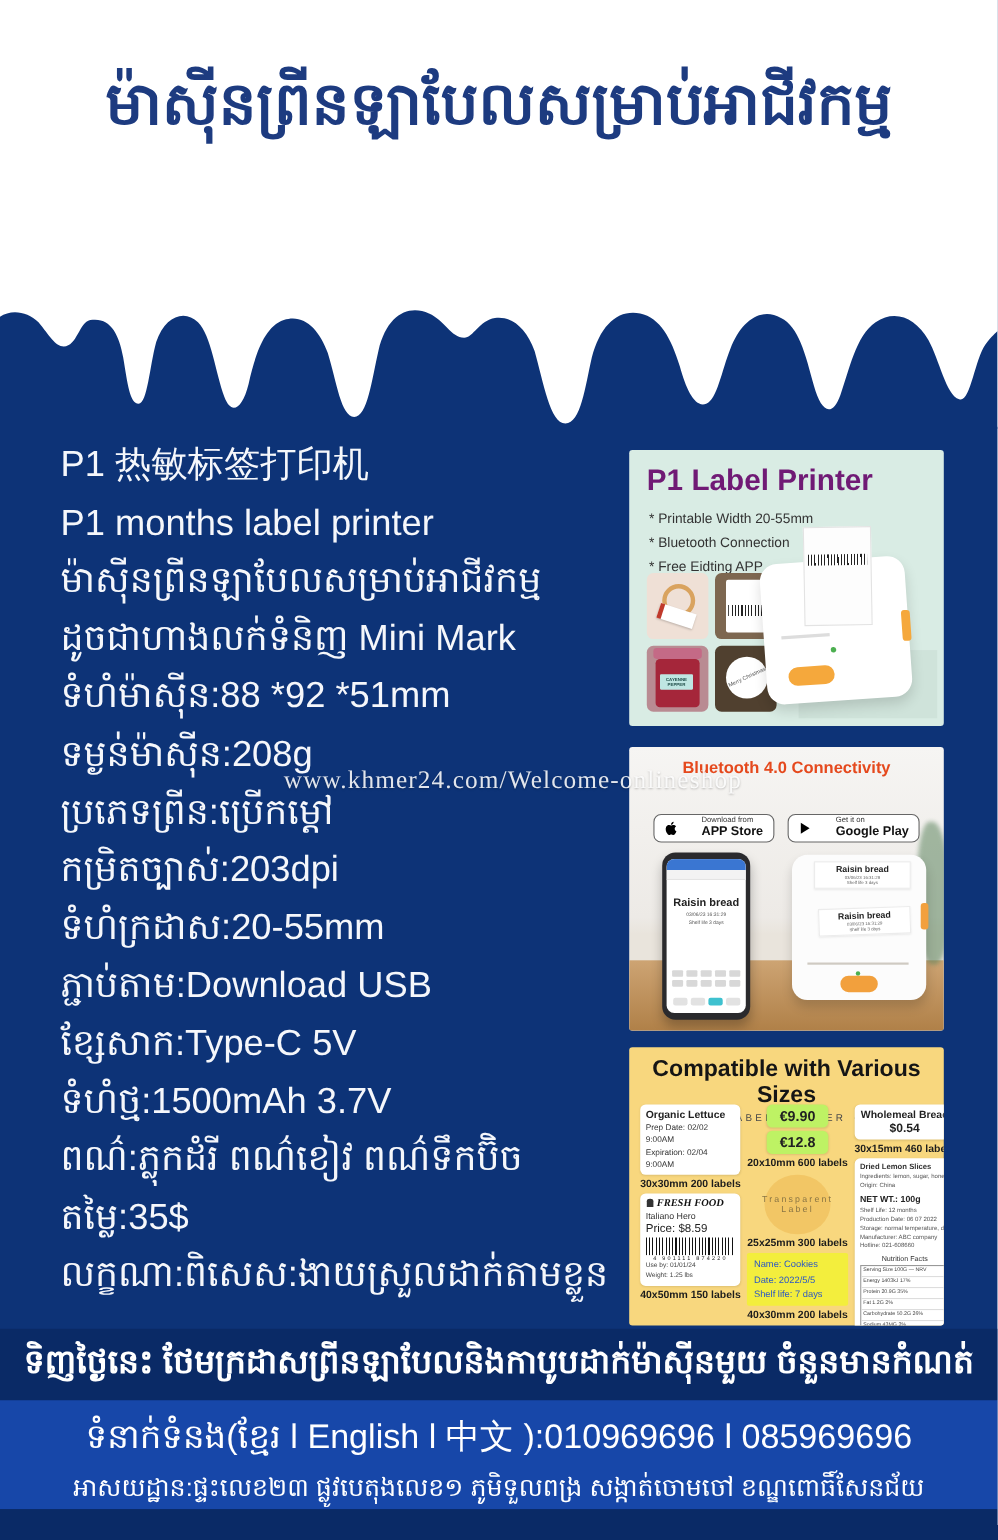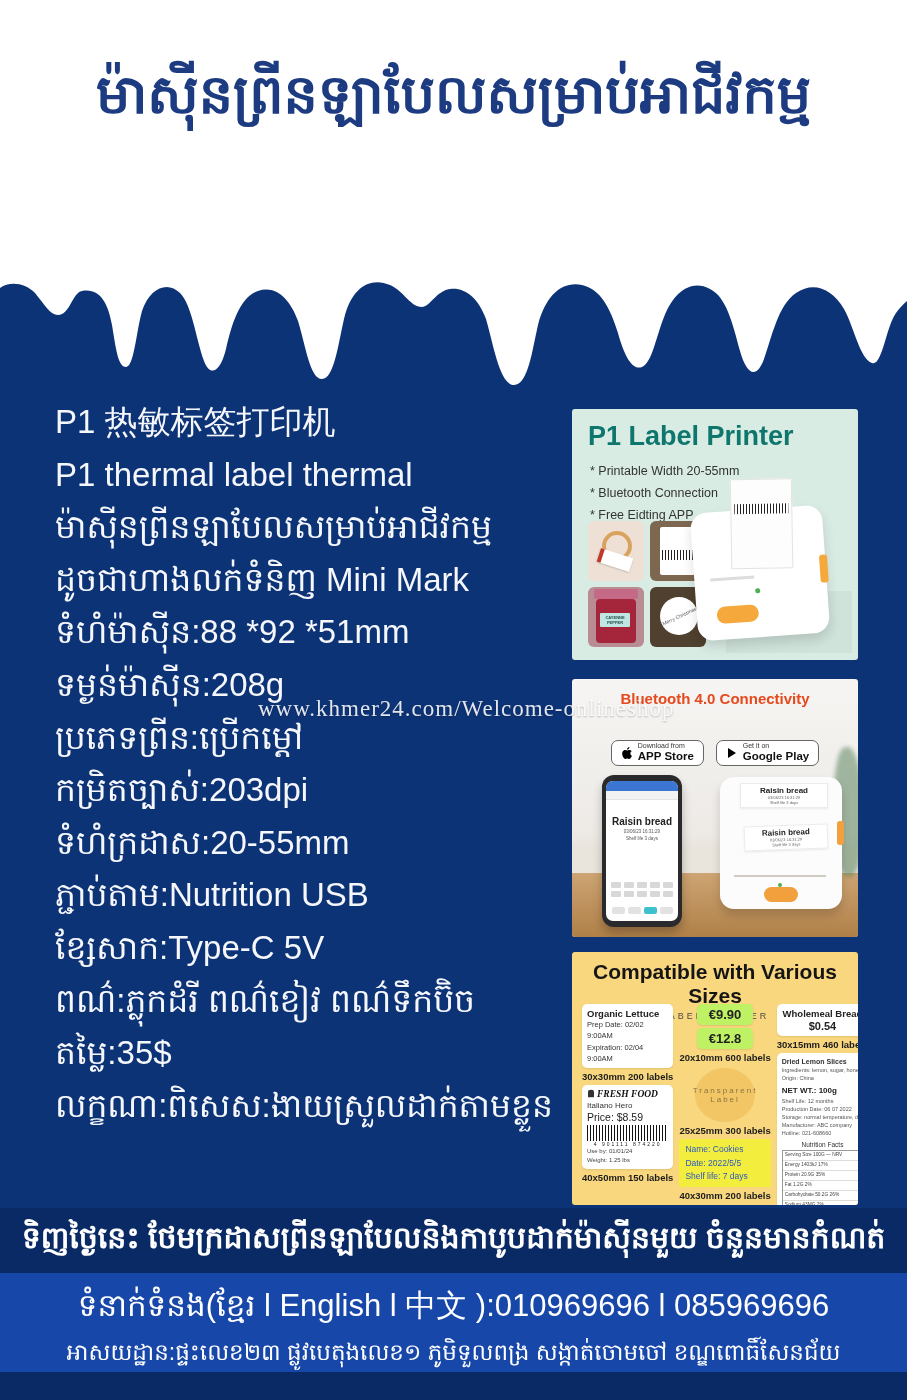--- a/index.html
+++ b/index.html
@@ -25,21 +25,21 @@
              font-family:"Liberation Serif",serif;font-size:23px;letter-spacing:1px;
              color:rgba(255,255,255,0.88);text-shadow:0 1px 2px rgba(0,0,0,0.25);}
 
   
   .card{position:absolute;left:572px;width:286px;border-radius:3px;overflow:hidden;z-index:3;}
   .card1{top:409px;height:251px;background:#d9ece4;}
   .card2{top:679px;height:258px;background:linear-gradient(180deg,#f6f5f3 0%,#edeae6 60%,#e9e4dc 66%);}
   .card3{top:952px;height:253px;background:#f8d77e;}
 
   
-  .c1-title{position:absolute;left:16px;top:12px;font-size:27px;font-weight:800;color:#0f766e;}
+  .c1-title{position:absolute;left:16px;top:12px;font-size:27px;font-weight:800;color:#701a75;}
   .c1-feats{position:absolute;left:18px;top:52px;font-size:12.5px;color:#333;line-height:1.75;}
   .thumbs{position:absolute;left:16px;top:112px;display:grid;grid-template-columns:56px 56px;gap:6px;}
   .thumb{width:56px;height:60px;border-radius:6px;position:relative;overflow:hidden;}
   .t1{background:#efe0d6;}
   .t1 .ring{position:absolute;left:14px;top:10px;width:22px;height:22px;border:4px solid #d9a35f;border-radius:50%;}
   .t1 .tag{position:absolute;left:10px;top:32px;width:30px;height:14px;background:#fff;border-left:4px solid #c0392b;transform:rotate(18deg);box-shadow:0 1px 2px rgba(0,0,0,.2);}
   .t2{background:#7d6750;}
   .t2 .lab{position:absolute;left:10px;top:6px;width:36px;height:48px;background:#fff;border-radius:2px;padding:3px 2px;box-sizing:border-box;}
   .bars{height:10px;background:repeating-linear-gradient(90deg,#222 0 1px,#fff 1px 3px);margin:2px 0;}
   .tline{height:2px;background:#bbb;margin:2px 1px;}
@@ -61,21 +61,21 @@
   .p1-btn{position:absolute;left:20px;bottom:16px;width:42px;height:17px;background:#f5a83c;border-radius:9px;}
   .p1-dot{position:absolute;left:60px;bottom:44px;width:5px;height:5px;border-radius:50%;background:#4caf50;}
   .p1-side{position:absolute;right:-2px;top:50px;width:8px;height:28px;background:#f5a83c;border-radius:3px;}
 
   
   .c2-wood{position:absolute;left:0;bottom:0;width:100%;height:64px;background:linear-gradient(180deg,#cda473,#b08048);}
   .c2-plant{position:absolute;right:-6px;top:68px;width:30px;height:130px;background:#5e8660;border-radius:40% 60% 50% 50%;opacity:.55;filter:blur(2px);}
   .c2-t1{position:absolute;top:11px;width:100%;text-align:center;font-size:15px;font-weight:800;color:#e5491d;}
   .c2-t2{position:absolute;top:33px;width:100%;text-align:center;font-size:19px;font-weight:800;color:#f05f22;}
   .badges{position:absolute;top:61px;width:100%;display:flex;justify-content:center;gap:12px;}
-  .badge{display:flex;align-items:center;gap:5px;background:#fff;border:1.5px solid #666;border-radius:7px;
+  .badge{display:flex;align-items:center;gap:22px;background:#fff;border:1.5px solid #666;border-radius:7px;
          padding:2px 9px;height:26px;box-sizing:border-box;}
   .b-txt{display:flex;flex-direction:column;line-height:1.15;}
   .b-small{font-size:7px;color:#333;}
   .b-big{font-size:11.5px;font-weight:bold;color:#111;}
   .bicon{width:12px;height:14px;}
   .phone{position:absolute;left:30px;top:96px;width:80px;height:152px;background:#2a2a2d;border-radius:12px;
          padding:6px 4px;box-sizing:border-box;box-shadow:0 6px 10px rgba(0,0,0,0.25);}
   .ph-screen{width:100%;height:100%;background:#fff;border-radius:7px;overflow:hidden;position:relative;}
   .ph-top{height:10px;background:#3a76d2;}
   .ph-sub{height:8px;background:#f3f3f3;border-bottom:1px solid #e4e4e4;}
@@ -159,30 +159,31 @@
       C430,44 436,28 450,26 C464,24 478,34 486,56 C494,84 500,122 514,122
       C528,122 532,88 538,62 C546,32 562,18 582,22 C600,26 610,44 618,70
       C624,92 632,108 642,104 C652,100 656,74 664,54 C674,28 692,16 710,26
       C726,34 732,58 740,88 C746,110 756,118 764,96 C772,74 778,42 796,30
       C814,18 832,26 844,46 C854,64 860,96 872,100 C882,104 886,64 896,50
       C902,42 905,40 907,38 L907,127 L0,127 Z"></path>
   </svg>
 
   <div class="specs">
     <div class="spec">P1 热敏标签打印机</div>
-    <div class="spec">P1 thermal label thermal</div>
+    <div class="spec">P1 months label printer</div>
     <div class="spec">ម៉ាស៊ីនព្រីនឡាបែលសម្រាប់អាជីវកម្ម</div>
     <div class="spec">ដូចជាហាងលក់ទំនិញ Mini Mark</div>
     <div class="spec">ទំហំម៉ាស៊ីន:88 *92 *51mm</div>
     <div class="spec">ទម្ងន់ម៉ាស៊ីន:208g</div>
     <div class="spec">ប្រភេទព្រីន:ប្រើកម្តៅ</div>
     <div class="spec">កម្រិតច្បាស់:203dpi</div>
     <div class="spec">ទំហំក្រដាស:20-55mm</div>
-    <div class="spec">ភ្ជាប់តាម:Nutrition USB</div>
+    <div class="spec">ភ្ជាប់តាម:Download USB</div>
     <div class="spec">ខ្សែសាក:Type-C 5V</div>
+    <div class="spec">ទំហំថ្ម:1500mAh 3.7V</div>
     <div class="spec">ពណ៌:ភ្លុកដំរី ពណ៌ខៀវ ពណ៌ទឹកប៊ិច</div>
     <div class="spec">តម្លៃ:35$</div>
     <div class="spec">លក្ខណា:ពិសេស:ងាយស្រួលដាក់តាមខ្លួន</div>
   </div>
 
   <div class="watermark">www.khmer24.com/Welcome-onlineshop</div>
 
   <div class="card card1">
     <div class="c1-title">P1 Label Printer</div>
     <div class="c1-feats">

